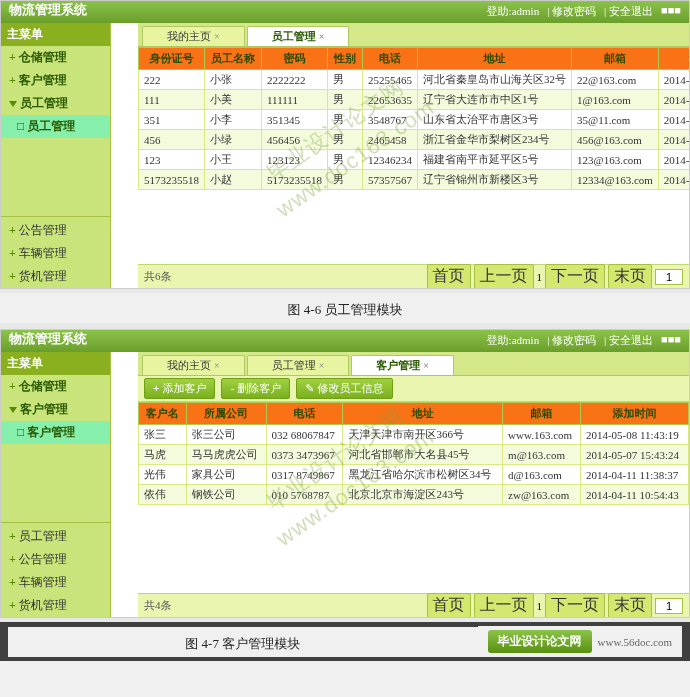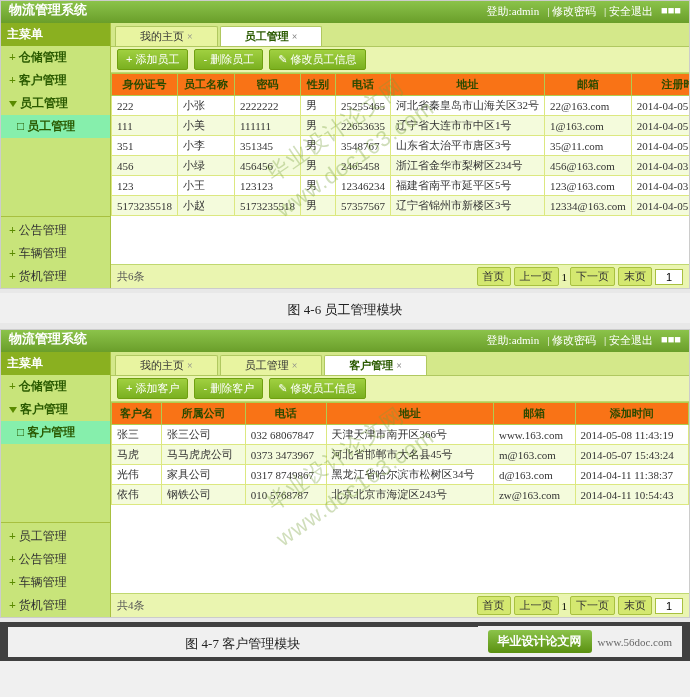--- a/index.html
+++ b/index.html
@@ -21,21 +21,21 @@
       padding: 4px 8px;
       display: flex;
       align-items: flex-end;
       justify-content: space-between;
       height: 22px;
     }
     .sys-title { font-size: 13px; font-weight: bold; color: #fff; }
     .sys-header-right { font-size: 11px; color: #fff; display: flex; gap: 8px; }
     .sys-header-right span { cursor: pointer; }
 
-    .sys-body { display: flex; height: 265px; }
+    .sys-body { display: flex; height: 265px; gap: 27px; }
 
     
     .sidebar {
       width: 110px;
       background: #c8e47a;
       border-right: 1px solid #a8c040;
       display: flex;
       flex-direction: column;
       flex-shrink: 0;
     }
@@ -158,21 +158,21 @@
       margin-top: 24px;
     }
     .page-info { color: #555; }
     .page-controls { display: flex; align-items: center; gap: 3px; }
     .page-btn {
       padding: 1px 5px;
       background: #d4e870;
       border: 1px solid #a8c040;
       border-radius: 2px;
       cursor: pointer;
-      font-size: 11px;
+      font-size: 16px;
       color: #333;
     }
     .page-input {
       width: 28px;
       border: 1px solid #a8c040;
       text-align: center;
       font-size: 11px;
       padding: 1px;
     }
 
@@ -292,25 +292,20 @@
           <div class="tab">
             <span>我的主页</span>
             <span class="tab-close">×</span>
           </div>
           <div class="tab active">
             <span>员工管理</span>
             <span class="tab-close">×</span>
           </div>
         </div>
 
-        <div class="toolbar">
-          <button class="toolbar-btn">+ 添加员工</button>
-          <button class="toolbar-btn">- 删除员工</button>
-          <button class="toolbar-btn">✎ 修改员工信息</button>
-        </div>
 
         <div class="data-table-wrapper">
           <table class="data-table">
             <thead>
               <tr>
                 <th>身份证号</th>
                 <th>员工名称</th>
                 <th>密码</th>
                 <th>性别</th>
                 <th>电话</th>

